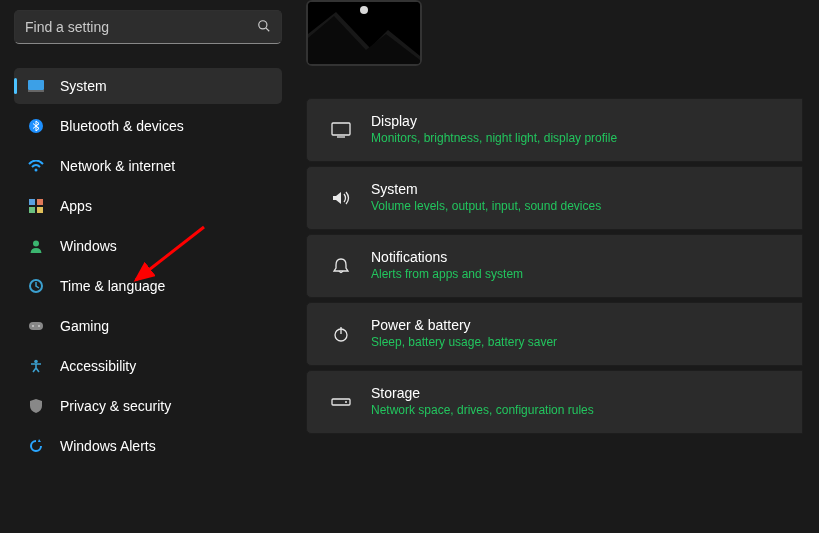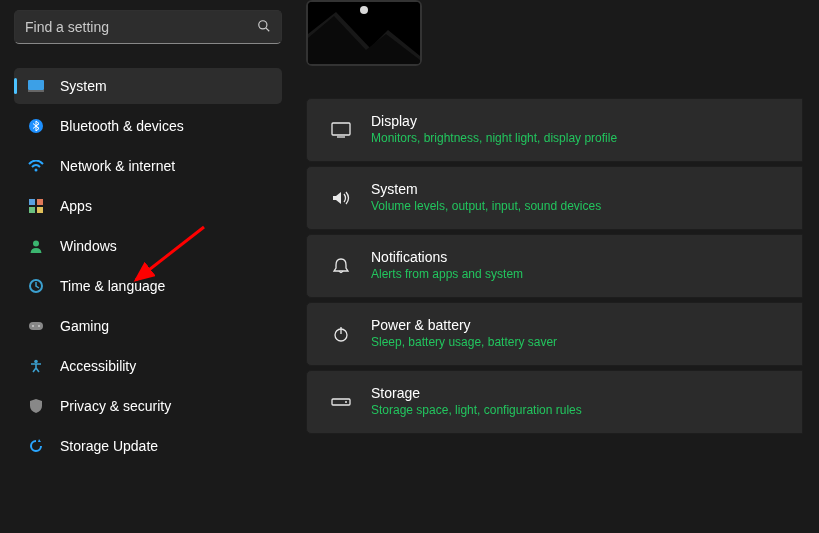--- a/index.html
+++ b/index.html
@@ -163,21 +163,21 @@
       <span class="nlabel">Privacy &amp; security</span>
     </div>
 
     <div class="nav-item">
       <span class="nicon">
         <svg width="14" height="14" viewBox="0 0 14 14">
             <path d="M12 7 A5 5 0 1 1 7 2" stroke="#2aa6ff" stroke-width="2" fill="none"></path>
             <path d="M10 0 L12 3 L9 3 Z" fill="#2aa6ff"></path>
           </svg>
       </span>
-      <span class="nlabel">Storage Update</span>
+      <span class="nlabel">Windows Alerts</span>
     </div>
 
   </div>
 
   <div class="main">
 
     <div class="thumb">
       <svg width="112" height="62" viewBox="0 0 112 62">
         <rect width="112" height="62" fill="#000"></rect>
         <circle cx="56" cy="8" r="4" fill="#d8d8d8"></circle>
@@ -242,21 +242,21 @@
 
     <div class="card">
       <span class="cicon">
         <svg width="20" height="12" viewBox="0 0 20 12" fill="none" stroke="#e8e8e8" stroke-width="1.3">
             <rect x="1" y="3" width="18" height="6" rx="1"></rect>
             <circle cx="15" cy="6" r="1" fill="#e8e8e8" stroke="none"></circle>
           </svg>
       </span>
       <div class="ctext">
         <div class="ctitle">Storage</div>
-        <div class="csub">Storage space, light, configuration rules</div>
+        <div class="csub">Network space, drives, configuration rules</div>
       </div>
     </div>
 
   </div>
 
   <svg class="arrow" width="90" height="70">
     <defs>
       <marker id="ah" markerWidth="8" markerHeight="8" refX="6" refY="3" orient="auto">
         <path d="M0,0 L7,3 L0,6 Z" fill="#ff0000"></path>
       </marker>

